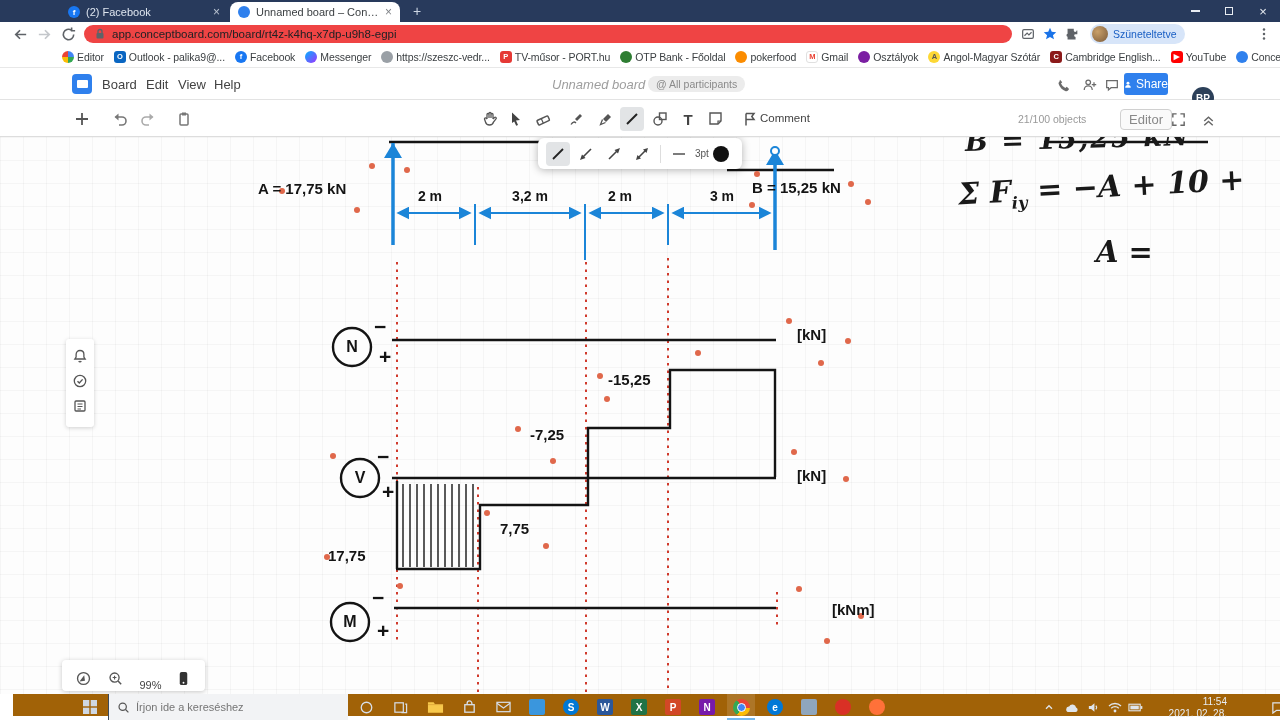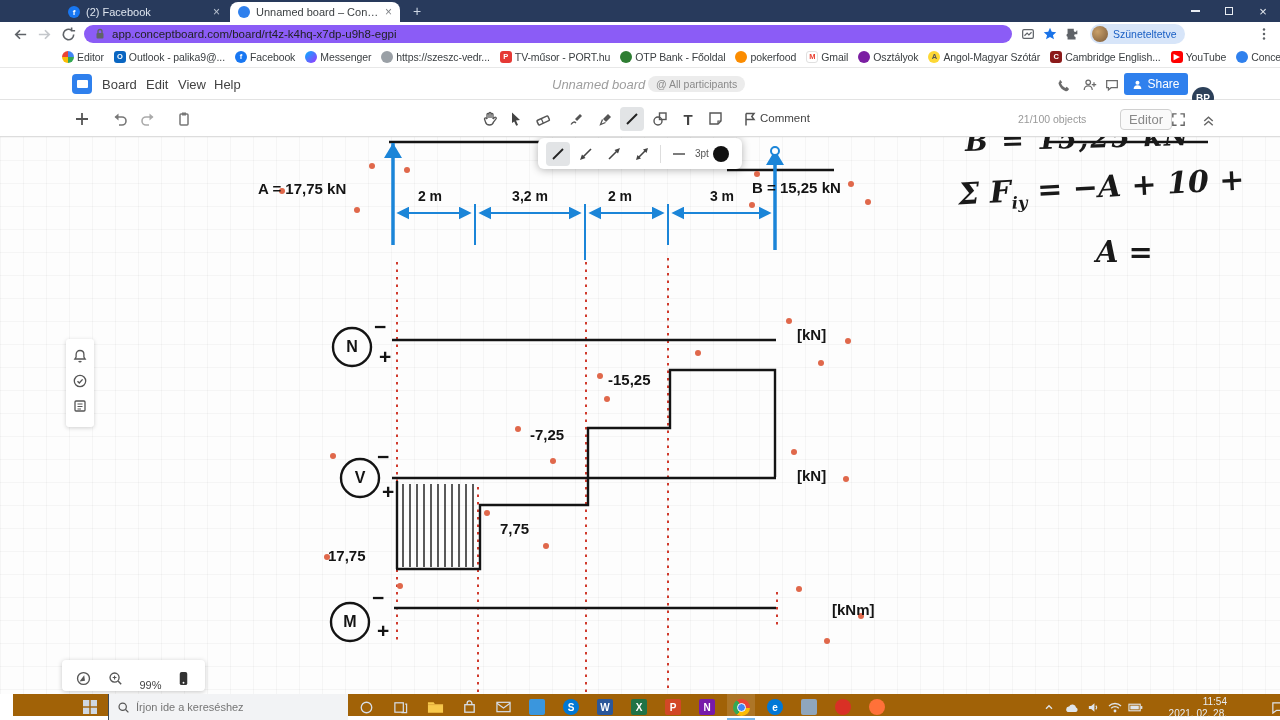--- a/index.html
+++ b/index.html
@@ -11,35 +11,35 @@
 .tab-inactive{left:60px;width:168px;color:#dde4ee}
 .tab-active{left:230px;width:170px;background:#fff;border-radius:8px 8px 0 0;color:#3c4043}
 .tab .tlabel{flex:1;overflow:hidden;text-overflow:ellipsis}
 .tclose{font-size:12px;color:inherit;opacity:.8;cursor:default}
 .favdot{width:12px;height:12px;border-radius:50%;flex:0 0 auto;display:flex;align-items:center;justify-content:center;color:#fff;font-size:8px;font-weight:bold}
 .newtab{position:absolute;left:408px;top:3px;width:18px;height:18px;color:#cdd6e4;font-size:14px;text-align:center;line-height:17px}
 .wc{position:absolute;top:0;height:22px;width:34px;display:flex;align-items:center;justify-content:center;color:#e8ecf2}
 
 .addressbar{position:absolute;left:0;top:22px;width:1280px;height:24px;background:#fff}
 .navbtn{position:absolute;top:4px;width:17px;height:17px}
-.omnibox{position:absolute;left:84px;top:3px;width:928px;height:18px;background:#8b5cf6;border-radius:10px;display:flex;align-items:center;gap:6px;padding:0 10px;font-size:11.5px;color:#202124}
+.omnibox{position:absolute;left:84px;top:3px;width:928px;height:18px;background:#ef4444;border-radius:10px;display:flex;align-items:center;gap:6px;padding:0 10px;font-size:11.5px;color:#202124}
 .chip{position:absolute;left:1090px;top:2px;height:20px;background:#d7e5f9;border-radius:10px;display:flex;align-items:center;gap:5px;padding:0 8px 0 2px;font-size:10.5px;color:#1a5fc4}
 .chip .ava{width:16px;height:16px;border-radius:50%;background:radial-gradient(circle at 35% 35%,#c9a06a,#7a5a3a)}
 
 .bookmarks{position:absolute;left:0;top:46px;width:1280px;height:22px;background:#fff;border-bottom:1px solid #e8e8e8;display:flex;align-items:center;gap:10px;padding:0 10px 0 62px;overflow:hidden;white-space:nowrap}
 .bm{display:flex;align-items:center;gap:3px;font-size:10.5px;color:#3c4043;letter-spacing:-.1px}
 .fav{width:12px;height:12px;border-radius:3px;display:inline-flex;align-items:center;justify-content:center;font-size:7.5px;font-weight:bold;color:#fff;flex:0 0 auto}
 
 .appheader{position:absolute;left:0;top:68px;width:1280px;height:32px;background:#fff;border-bottom:1px solid #e3e3e3}
 .menuitem{position:absolute;top:9px;font-size:13px;color:#424242}
 .cb-logo{position:absolute;left:72px;top:6px;width:20px;height:20px;background:#2f80ed;border-radius:4px;display:flex;align-items:center;justify-content:center}
 .cb-logo i{display:block;width:11px;height:8px;background:#fff;border-radius:1px}
 .boardtitle{position:absolute;left:552px;top:9px;font-size:13px;font-style:italic;color:#9e9e9e}
 .partpill{position:absolute;left:648px;top:8px;background:#ececec;border-radius:9px;padding:2px 8px;font-size:10.5px;color:#8a8a8a}
-.sharebtn{position:absolute;left:1124px;top:5px;width:64px;height:22px;background:#2f80ed;border-radius:3px;color:#fff;font-size:12px;display:flex;align-items:center;justify-content:center;gap:4px}
+.sharebtn{position:absolute;left:1124px;top:5px;width:44px;height:22px;background:#2f80ed;border-radius:3px;color:#fff;font-size:12px;display:flex;align-items:center;justify-content:center;gap:4px}
 .bp{position:absolute;left:1192px;top:19px;width:22px;height:22px;border-radius:50%;background:#2c4059;color:#fff;font-size:10px;font-weight:bold;display:flex;align-items:center;justify-content:center}
 
 .apptoolbar{position:absolute;left:0;top:100px;width:1280px;height:37px;background:#fff;border-bottom:1px solid #ddd}
 .tool{position:absolute;top:7px;width:24px;height:24px;display:flex;align-items:center;justify-content:center}
 .tool.sel{background:#e2e4e6;border-radius:4px}
 .tletter{font-size:15px;font-weight:bold;color:#444}
 .objcount{position:absolute;left:1018px;top:13px;font-size:10.5px;color:#999}
 .rolepill{position:absolute;left:1120px;top:9px;border:1px solid #d0d0d0;border-radius:4px;padding:2px 8px;font-size:13px;color:#888;background:#fafafa}
 .commentlbl{position:absolute;left:760px;top:12px;font-size:11.5px;color:#444}
 

